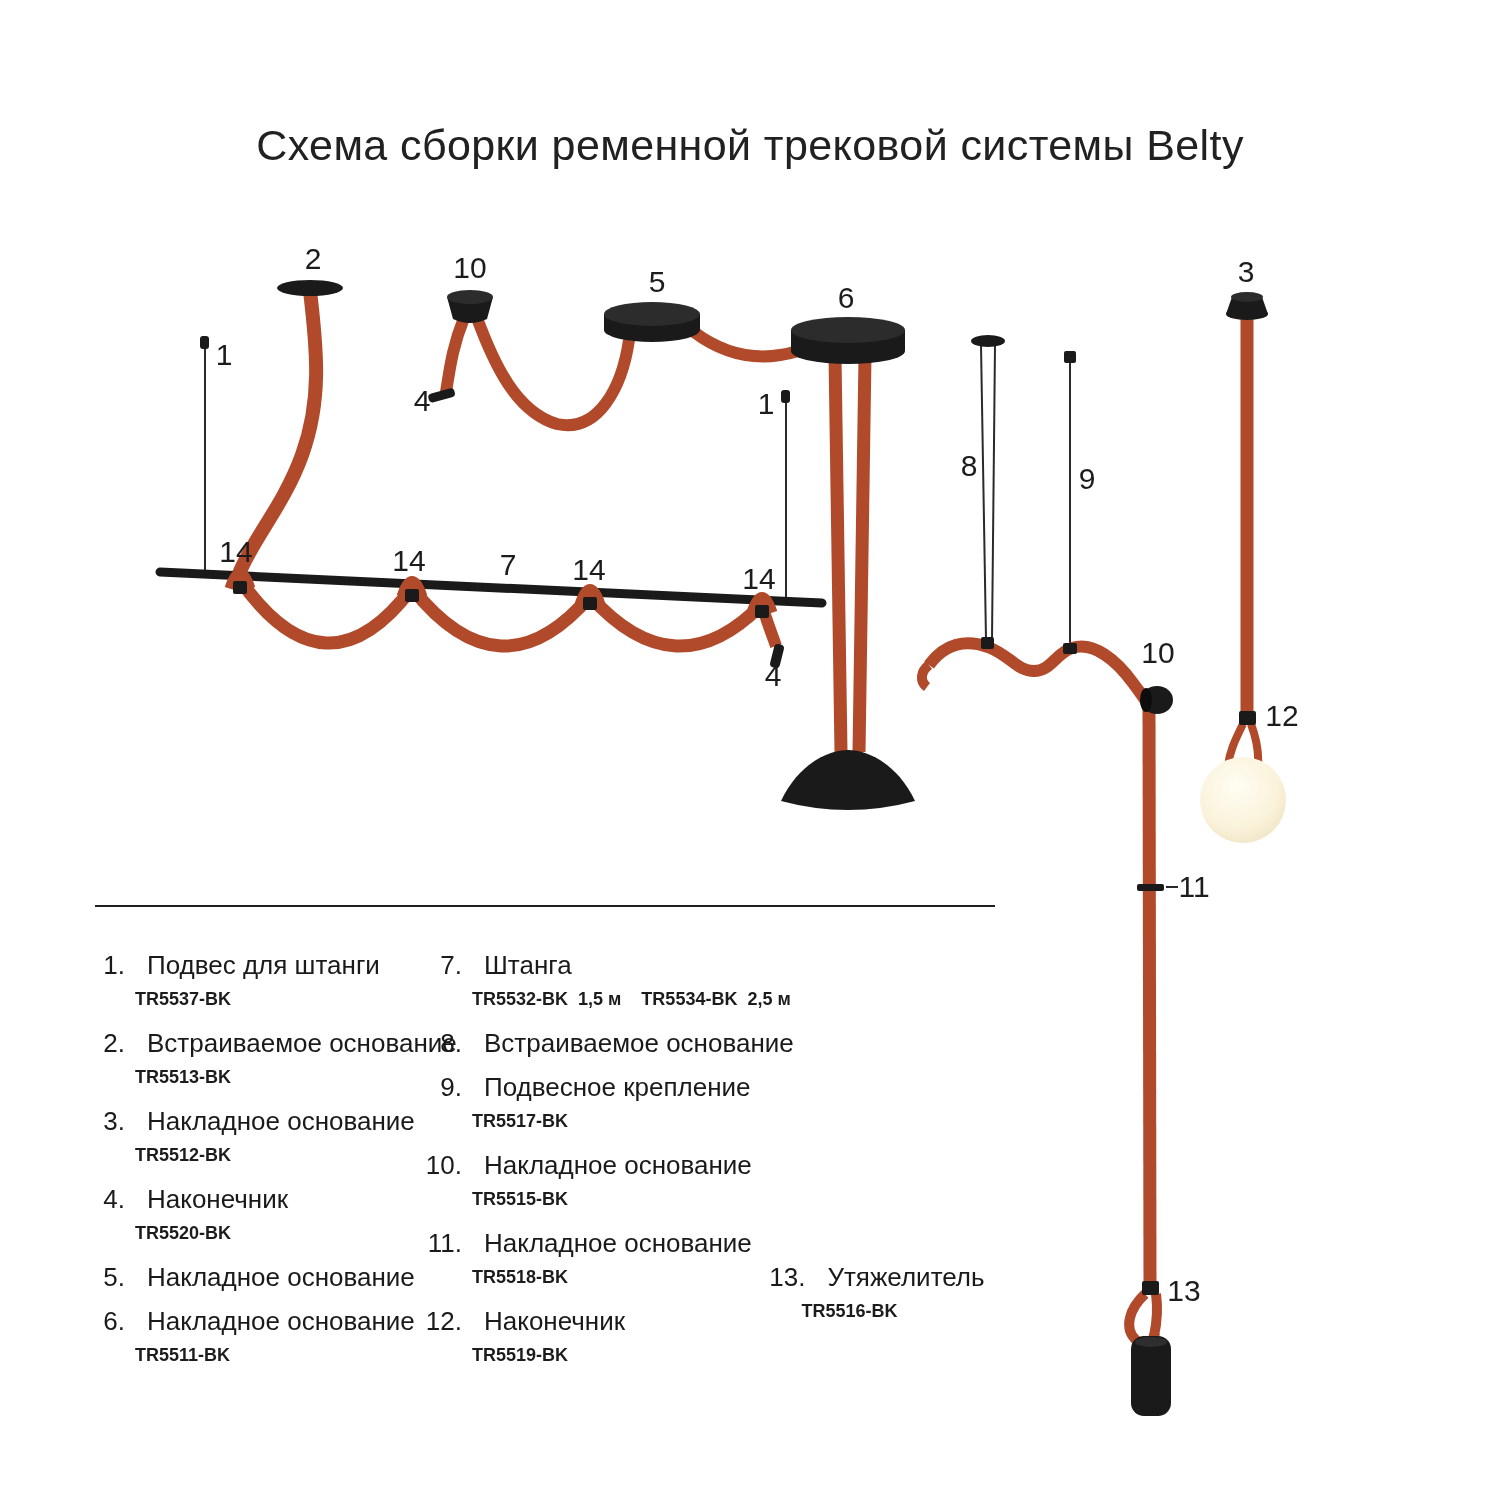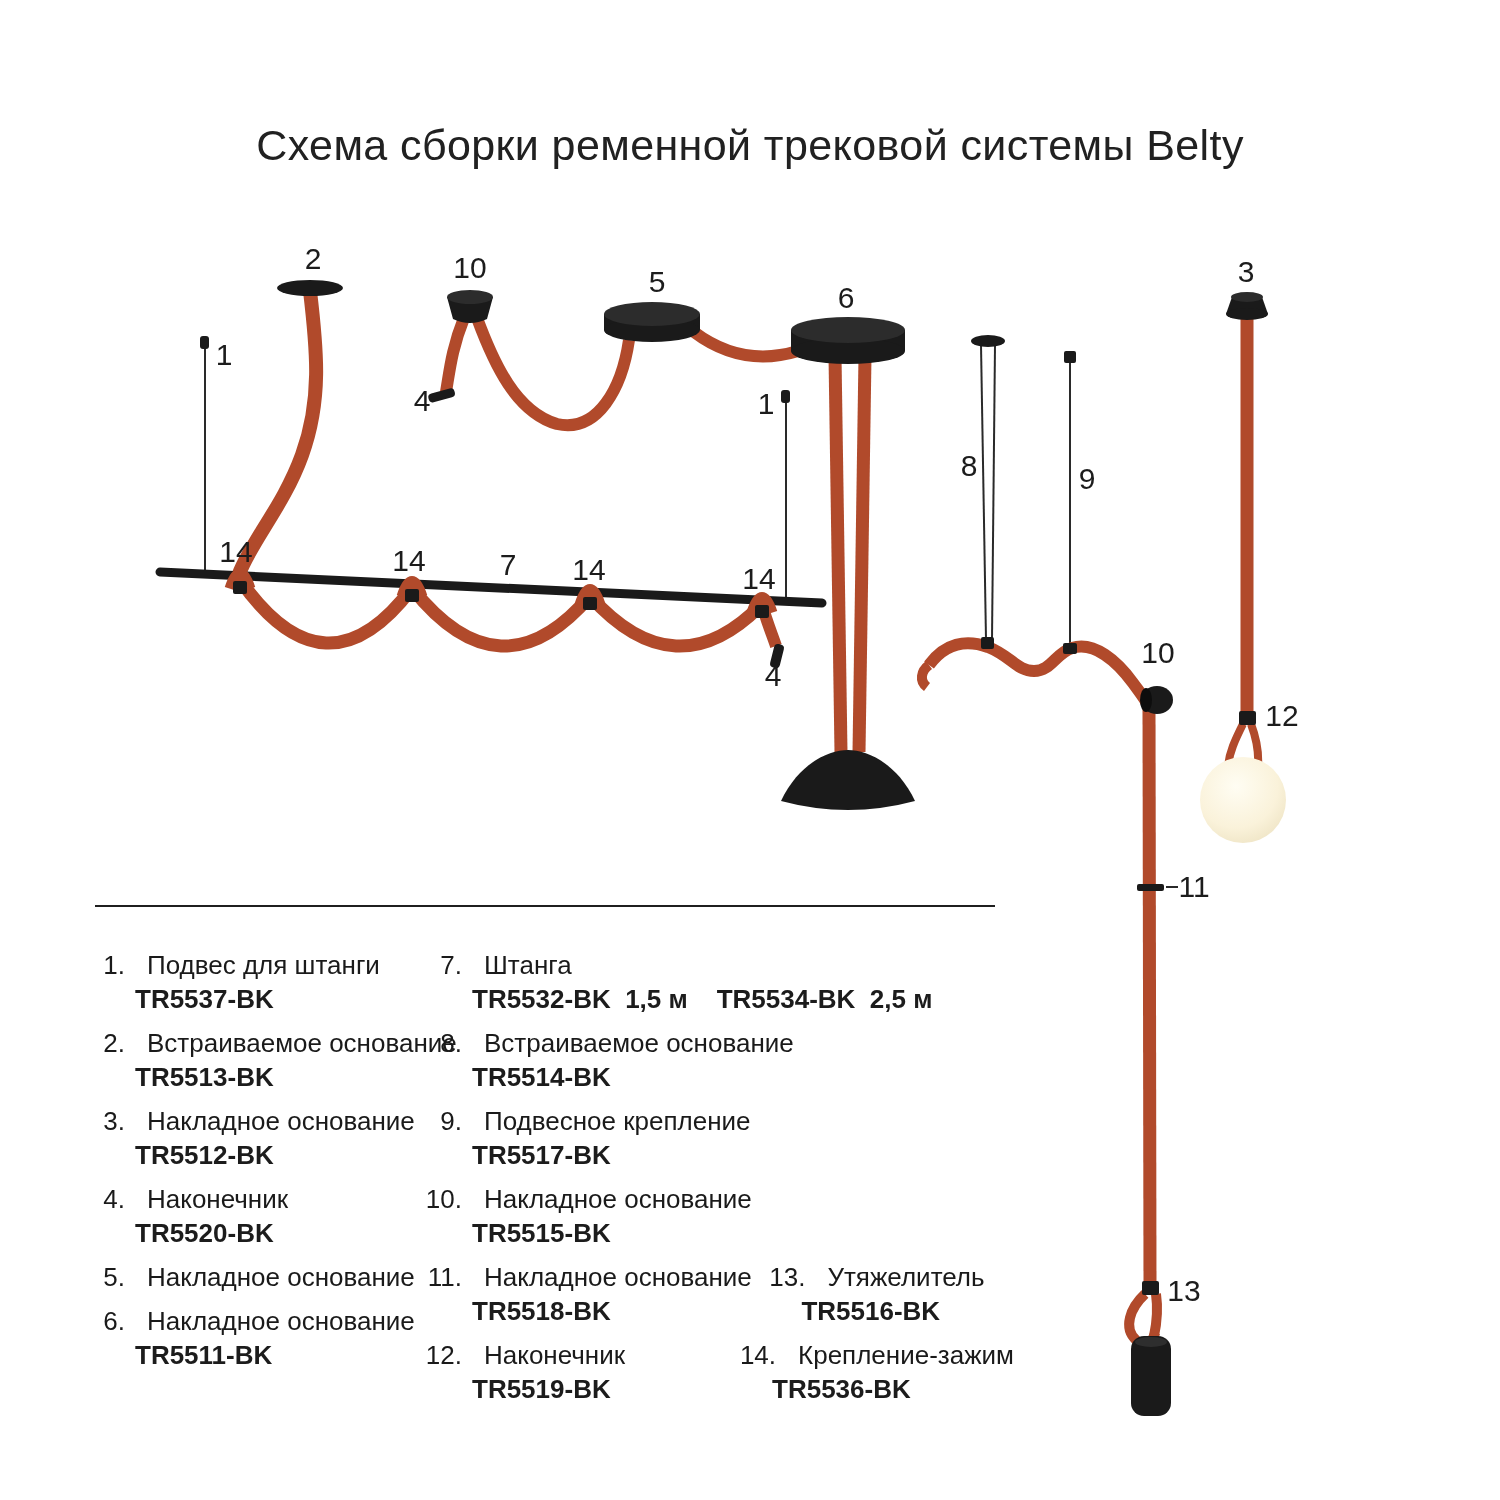--- a/index.html
+++ b/index.html
@@ -24,21 +24,21 @@
   
   .legend { position:absolute; left:95px; top:905px; width:900px; }
   .legend-divider { width:900px; height:0; border-top:2px solid #1f1f1f; }
   .legend-grid { display:grid; grid-template-columns:325px 335px 240px; margin-top:42px; }
   .legend-col { display:flex; flex-direction:column; }
   .legend-col.col3 { padding-top:312px;align-items:center; }
   .legend-item { margin-bottom:12px; }
   .li-row { display:flex; font-size:26px; line-height:32px; color:#1a1a1a; }
   .li-num { flex:none; text-align:right; margin-right:10px; }
   .li-name { white-space:nowrap;margin-left:12px; }
-  .li-code { font-weight:bold; font-size:26px; line-height:32px; margin-top:2px; white-space:pre; }
+  .li-code { font-weight:bold; font-size:18px; line-height:32px; margin-top:2px; white-space:pre; }
   .col1 .li-num { width:30px; }  .col1 .li-code { margin-left:40px; }
   .col2 .li-num { width:42px; }  .col2 .li-code { margin-left:52px; }
   .col3 .li-num { width:40px; }  .col3 .li-code { margin-left:36px; }
 </style>
 </head>
 <body>
 
 <div class="page">
 
   <h1 class="title">Схема сборки ременной трековой системы Belty</h1>
@@ -227,21 +227,20 @@
               <span class="li-num">7.</span>
               <span class="li-name">Штанга</span>
             </div>
           <div class="li-code">TR5532-BK  1,5 м    TR5534-BK  2,5 м</div>
         </div>
         <div class="legend-item">
           <div class="li-row">
               <span class="li-num">8.</span>
               <span class="li-name">Встраиваемое основание</span>
             </div>
-          <div class="li-code">TR5514-BK</div>
         </div>
         <div class="legend-item">
           <div class="li-row">
               <span class="li-num">9.</span>
               <span class="li-name">Подвесное крепление</span>
             </div>
           <div class="li-code">TR5517-BK</div>
         </div>
         <div class="legend-item">
           <div class="li-row">
@@ -267,25 +266,18 @@
       </div>
 
       <div class="legend-col col3">
         <div class="legend-item">
           <div class="li-row">
               <span class="li-num">13.</span>
               <span class="li-name">Утяжелитель</span>
             </div>
           <div class="li-code">TR5516-BK</div>
         </div>
-        <div class="legend-item">
-          <div class="li-row">
-              <span class="li-num">14.</span>
-              <span class="li-name">Крепление-зажим</span>
-            </div>
-          <div class="li-code">TR5536-BK</div>
-        </div>
       </div>
 
     </div>
   </div>
 
 </div>
 
 </body></html>

